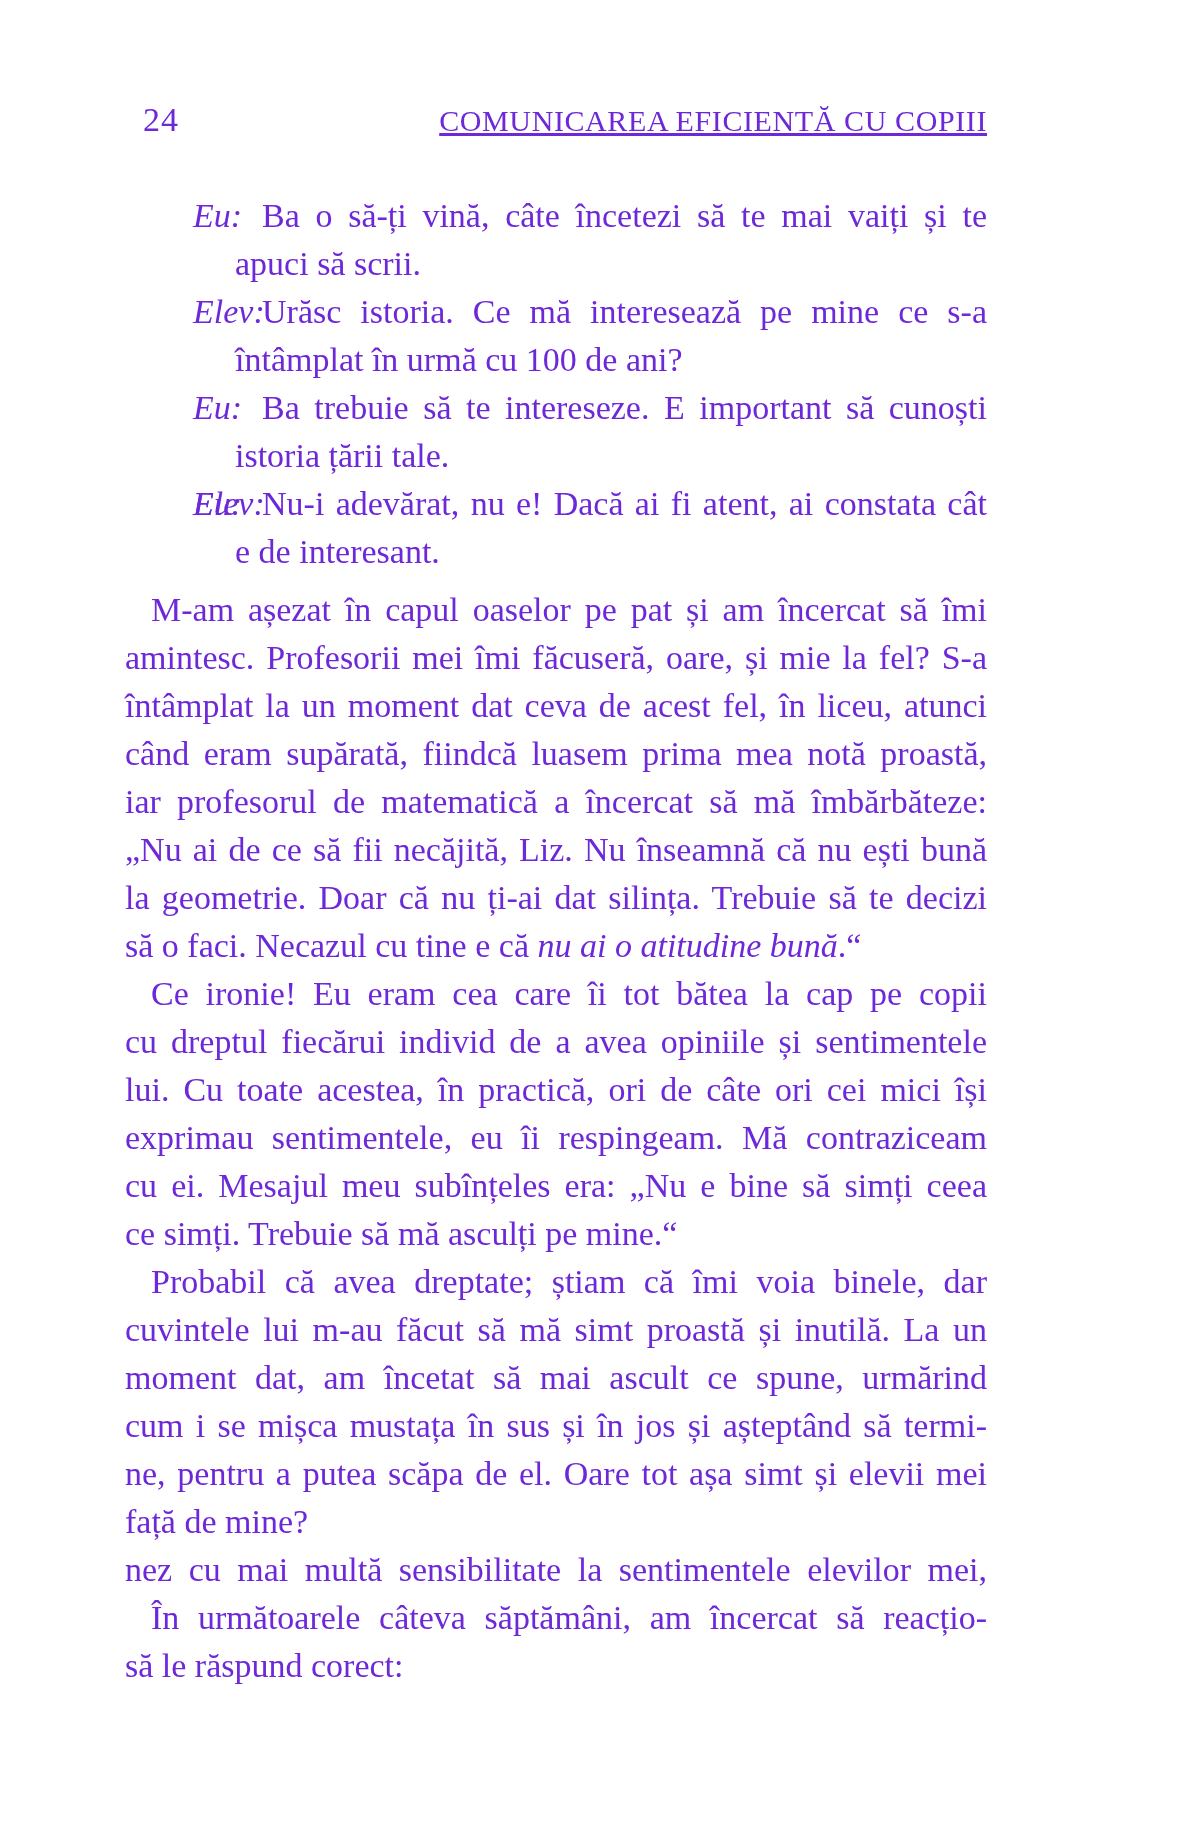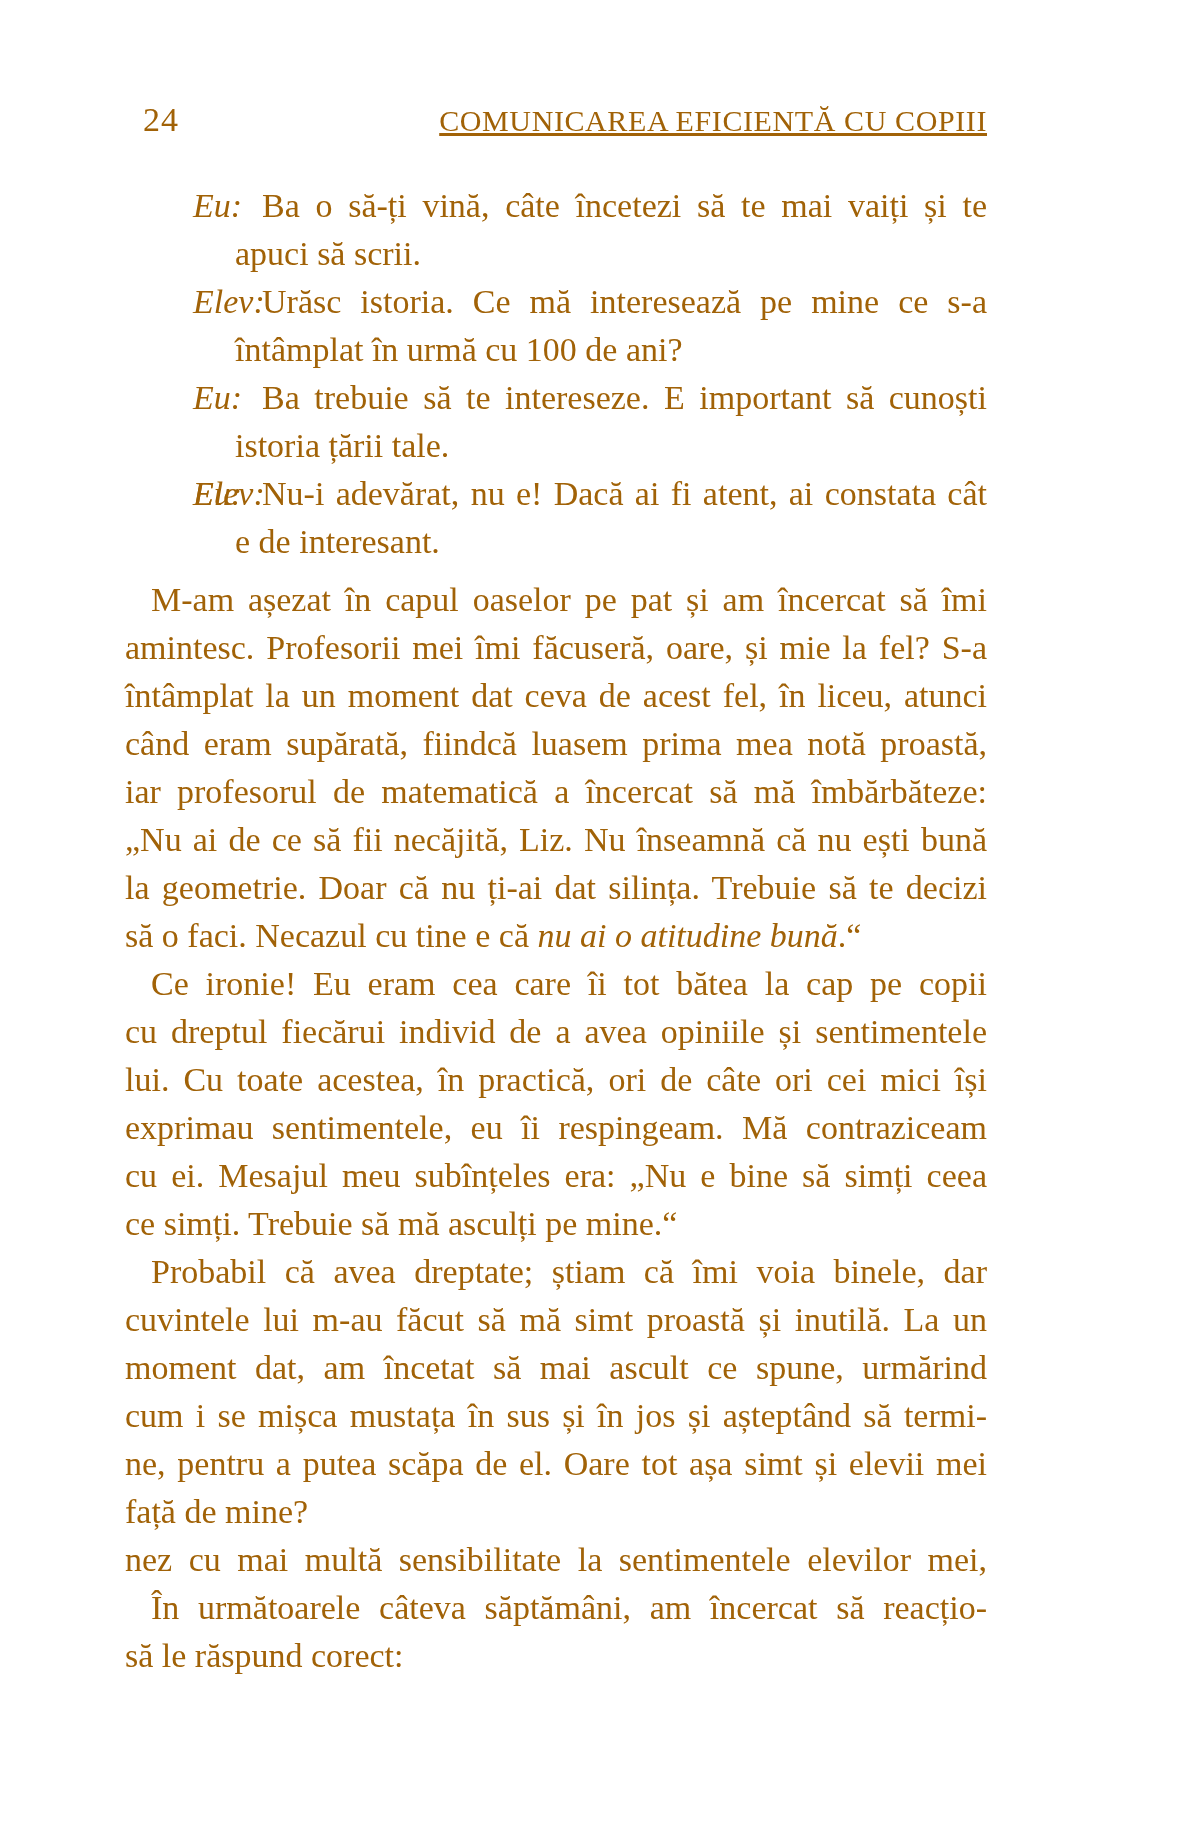--- a/index.html
+++ b/index.html
@@ -1,21 +1,21 @@
 <!DOCTYPE html>
 <html><head>
 <meta charset="utf-8">
 <style>
   html, body { margin: 0; padding: 0; background: #ffffff; }
   .page {
     position: relative;
     width: 1188px;
     height: 1844px;
     background: #ffffff;
-    color: #a16207;
+    color: #6d28d9;
     font-family: "Liberation Serif", "DejaVu Serif", serif;
     font-size: 34px;
     overflow: hidden;
   }
   .header {
     position: absolute;
     top: 101px;
     left: 125px;
     width: 862px;
     display: flex;
@@ -28,21 +28,21 @@
     margin-left: 18px;
   }
   .running-title {
     font-size: 30px;
     letter-spacing: 0.6px;
     white-space: nowrap;
     text-decoration: underline;
   }
   .content {
     position: absolute;
-    top: 182px;
+    top: 192px;
     left: 125px;
     width: 862px;
   }
   .line {
     line-height: 48px;
     text-align: justify;
     text-align-last: justify;
   }
   .line.last { text-align-last: left; }
   .dlg { position: relative; }

